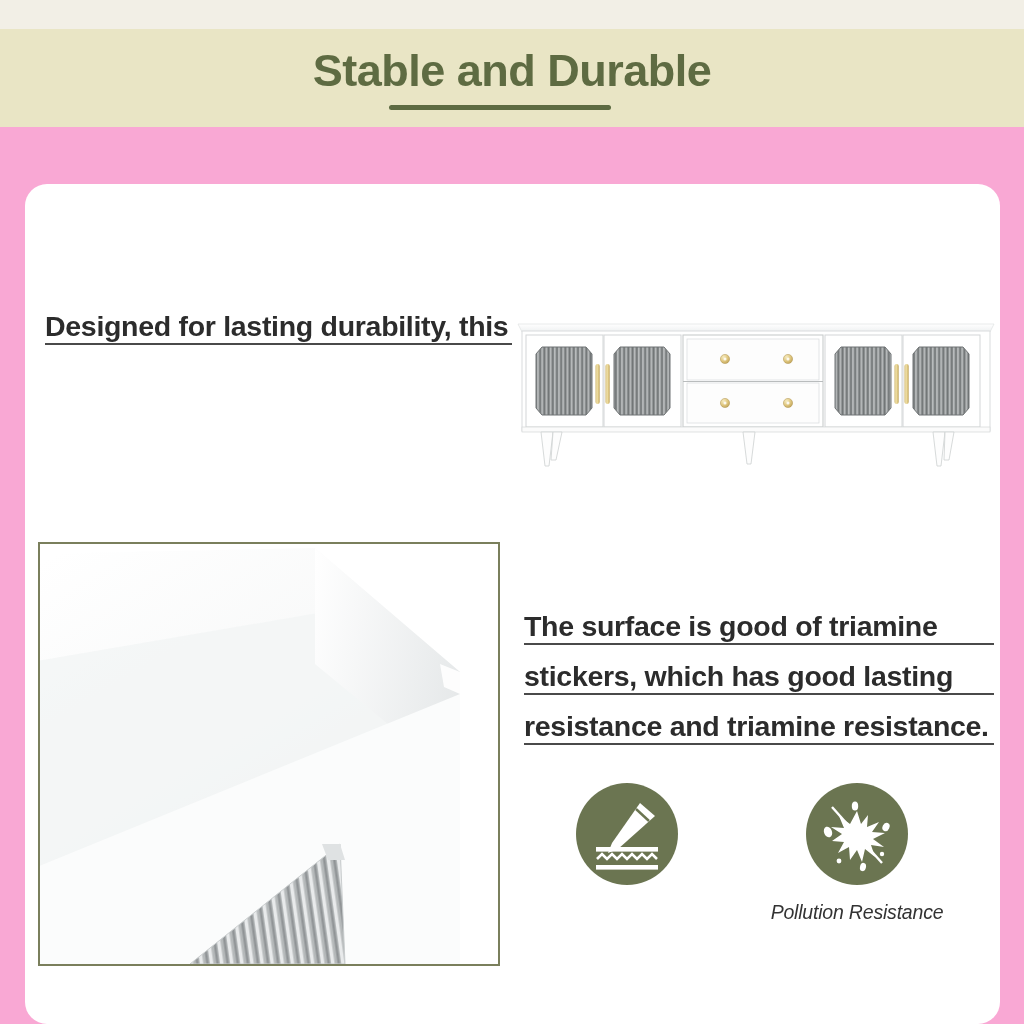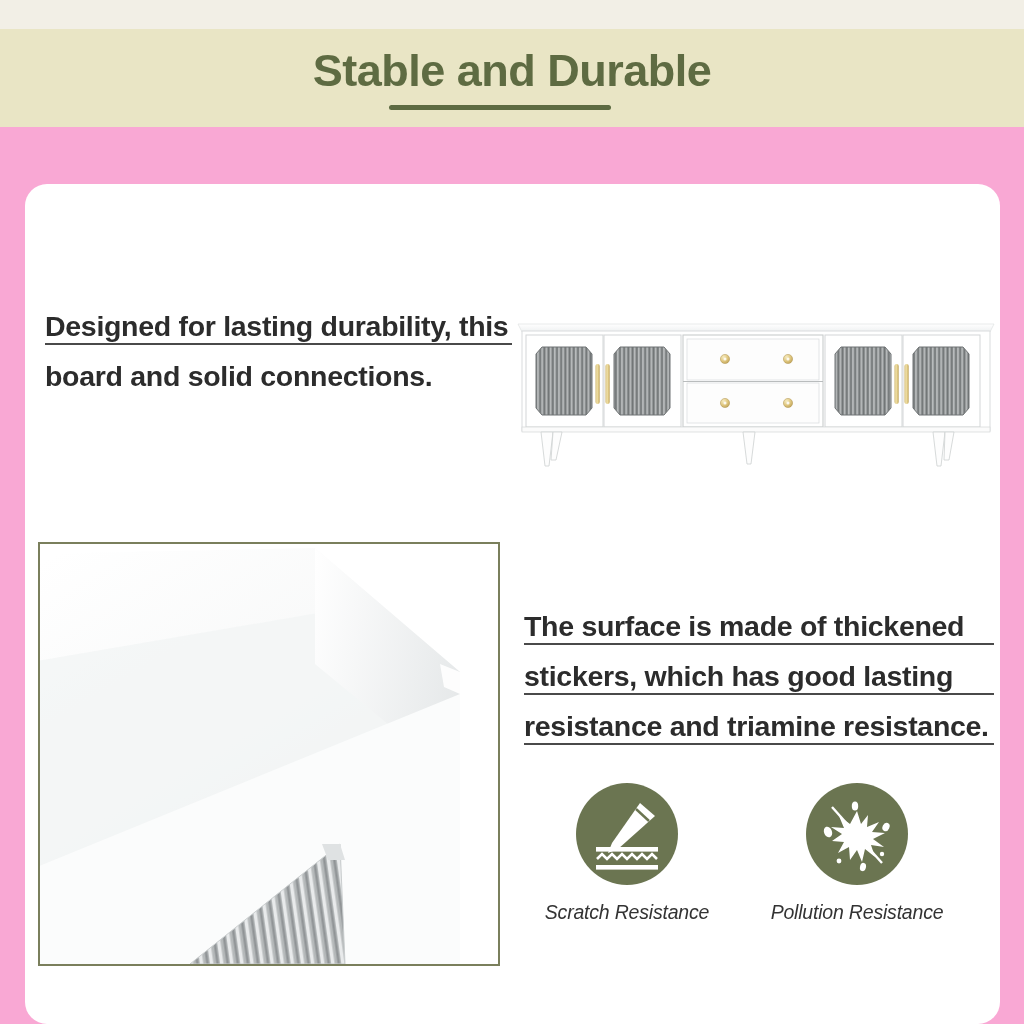--- a/index.html
+++ b/index.html
@@ -167,21 +167,20 @@
 <div id="root">
 
   <div class="header-band"></div>
   <div class="header-title">Stable and Durable</div>
   <div class="header-rule"></div>
 
   <div class="card"></div>
 
   <div class="para" id="para-durability">
     <span class="ln">Designed for lasting durability, this</span>
-    <span class="ln noline">board and solid connections.</span>
   </div>
 
   <div class="hero-photo">
     <svg width="488" height="178" viewBox="0 0 488 178">
       <defs>
         <linearGradient id="fluteGrad" x1="0" y1="0" x2="0" y2="1">
           <stop offset="0%" stop-color="#9a9d9e"></stop>
           <stop offset="45%" stop-color="#7f8384"></stop>
           <stop offset="100%" stop-color="#9fa2a3"></stop>
         </linearGradient>
@@ -247,21 +246,21 @@
         <polygon points="29,126 41,126 37,160 33,160"></polygon>
         <polygon points="41,126 50,126 44,154 39,154"></polygon>
         <polygon points="231,126 243,126 239,158 235,158"></polygon>
         <polygon points="421,126 433,126 429,160 425,160"></polygon>
         <polygon points="433,126 442,126 437,154 432,154"></polygon>
       </g>
     </svg>
   </div>
 
   <div class="para" id="para-surface">
-    <span class="ln">The surface is made of thickened</span>
+    <span class="ln">The surface is good of triamine</span>
     <span class="ln">stickers, which has good lasting</span>
     <span class="ln">resistance and triamine resistance.</span>
   </div>
 
   <div class="detail-photo">
     <svg width="458" height="420" viewBox="0 0 458 420">
       <defs>
         <linearGradient id="panelGrad" x1="0.1" y1="0" x2="0.9" y2="1">
           <stop offset="0%" stop-color="#ffffff"></stop>
           <stop offset="55%" stop-color="#f7f8f8"></stop>
@@ -308,21 +307,20 @@
 
           <polygon points="64,20 79,33 42,66 32,70 36,60" fill="#ffffff"></polygon>
           <line x1="60" y1="26" x2="73" y2="38" stroke="#6b7551" stroke-width="2.4"></line>
 
           <rect x="20" y="64" width="62" height="4.6" fill="#ffffff"></rect>
           <rect x="20" y="82" width="62" height="4.6" fill="#ffffff"></rect>
 
           <path d="M21,76 l5,-5 l5,5 l5,-5 l5,5 l5,-5 l5,5 l5,-5 l5,5 l5,-5 l5,5 l5,-5 l5,5" fill="none" stroke="#ffffff" stroke-width="2.6" stroke-linejoin="miter"></path>
         </svg>
       </div>
-      <div class="feature-label">Scratch Resistance</div>
     </div>
 
     <div class="feature" id="feature-pollution">
       <div class="feature-badge">
         <svg width="102" height="102" viewBox="0 0 102 102">
 
           <line x1="26" y1="24" x2="76" y2="80" stroke="#ffffff" stroke-width="2.4"></line>
 
           <path d="M51,28
                    L55,41 L62,32 L61,44 L73,39 L66,49 L79,50 L67,56

